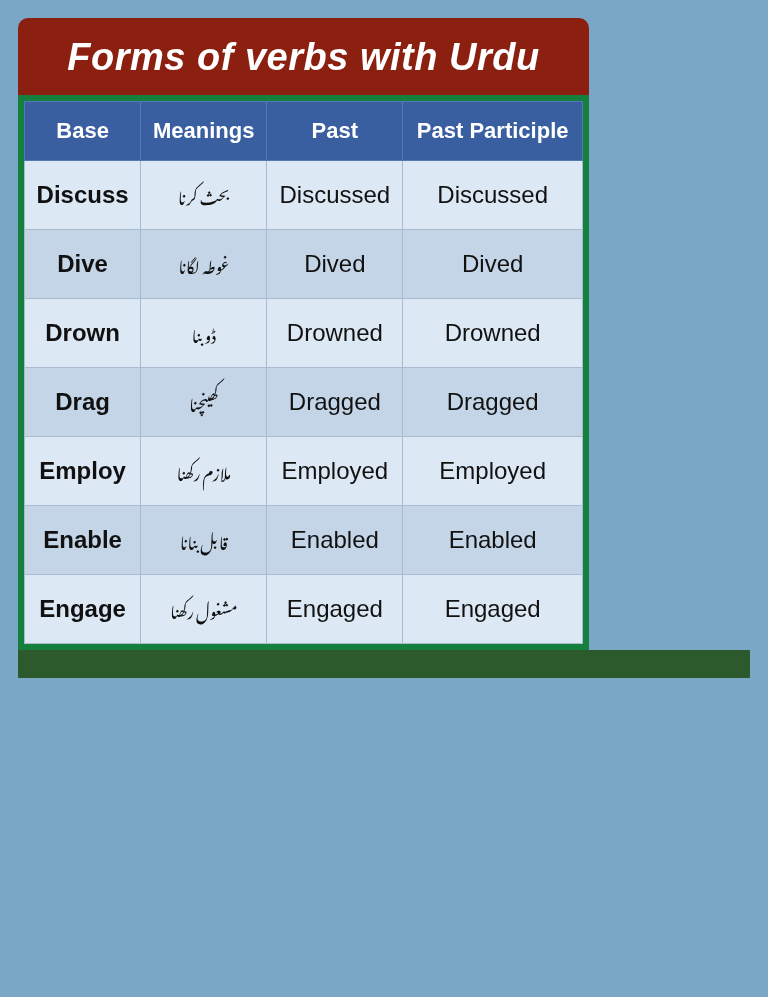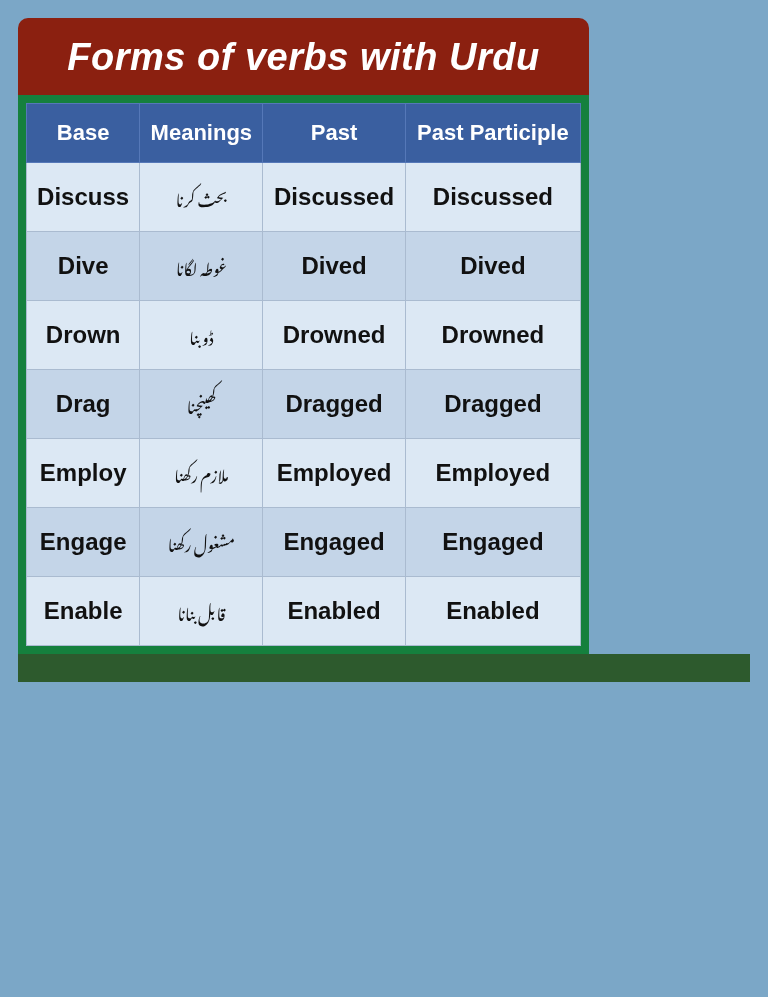--- a/index.html
+++ b/index.html
@@ -27,21 +27,21 @@
       color: #ffffff;
       font-size: 38px;
       font-weight: 900;
       font-style: italic;
       font-family: Arial, sans-serif;
       letter-spacing: 0.5px;
     }
 
     .table-wrapper {
       background-color: #22c55e;
-      border: 8px solid #15803d;
+      border: 6px solid #15803d;
     }
 
     table {
       width: 100%;
       border-collapse: collapse;
     }
 
     thead tr th {
       background-color: #3a5fa0;
       color: #ffffff;
@@ -76,21 +76,21 @@
 
     tbody tr td:nth-child(2) {
       font-family: 'Noto Nastaliq Urdu', 'Urdu Typesetting', serif;
       font-size: 16px;
       direction: rtl;
     }
 
     tbody tr td:nth-child(3),
     tbody tr td:nth-child(4) {
       font-family: Arial, sans-serif;
-      font-weight: bold;
+      font-weight: normal;
     }
 
     .footer-bar {
       background-color: #2d5a2d;
       display: flex;
       align-items: center;
       justify-content: center;
       padding: 14px 20px;
       gap: 14px;
       margin: 0 18px;
@@ -139,30 +139,30 @@
             <td>Dragged</td>
             <td>Dragged</td>
           </tr>
           <tr>
             <td>Employ</td>
             <td>ملازم رکھنا</td>
             <td>Employed</td>
             <td>Employed</td>
           </tr>
           <tr>
+            <td>Enable</td>
+            <td>قابل بنانا</td>
+            <td>Enabled</td>
+            <td>Enabled</td>
+          </tr>
+          <tr>
             <td>Engage</td>
             <td>مشغول رکھنا</td>
             <td>Engaged</td>
             <td>Engaged</td>
-          </tr>
-          <tr>
-            <td>Enable</td>
-            <td>قابل بنانا</td>
-            <td>Enabled</td>
-            <td>Enabled</td>
           </tr>
         </tbody>
     </table>
   </div>
 </div>
 
 <div class="footer-bar">
   
   
 </div>

